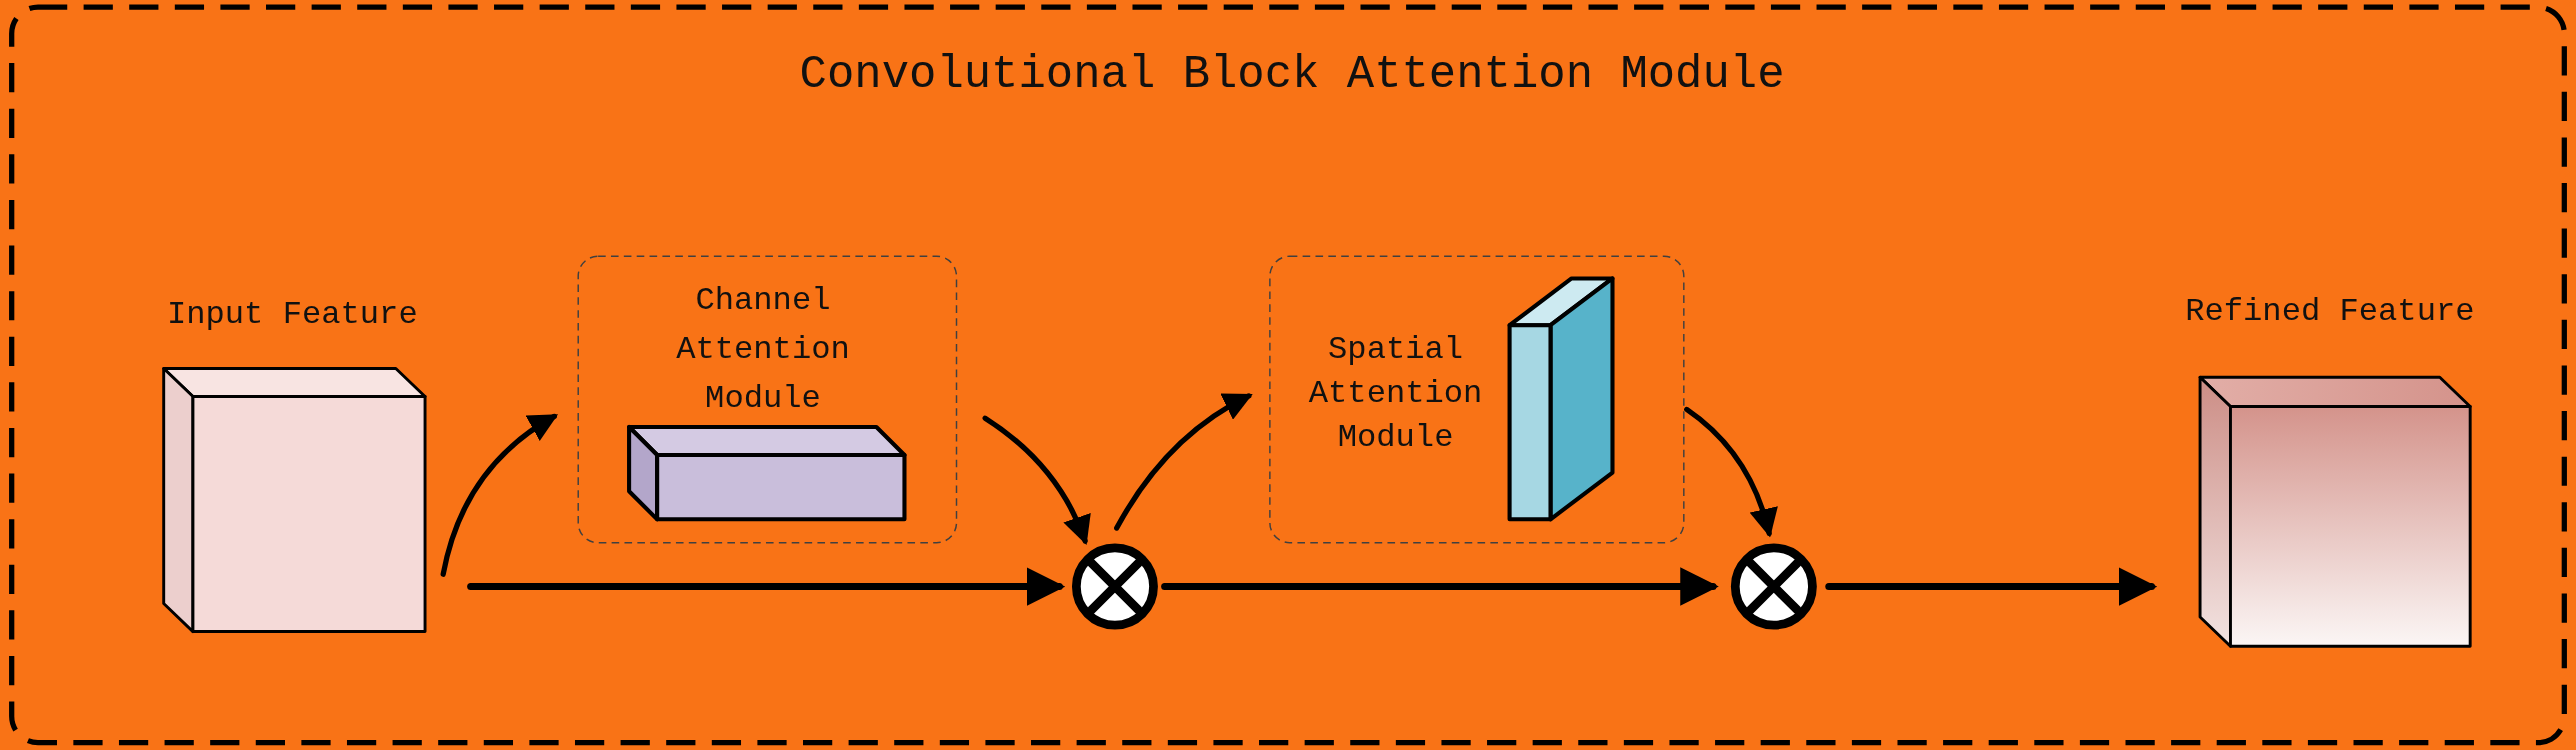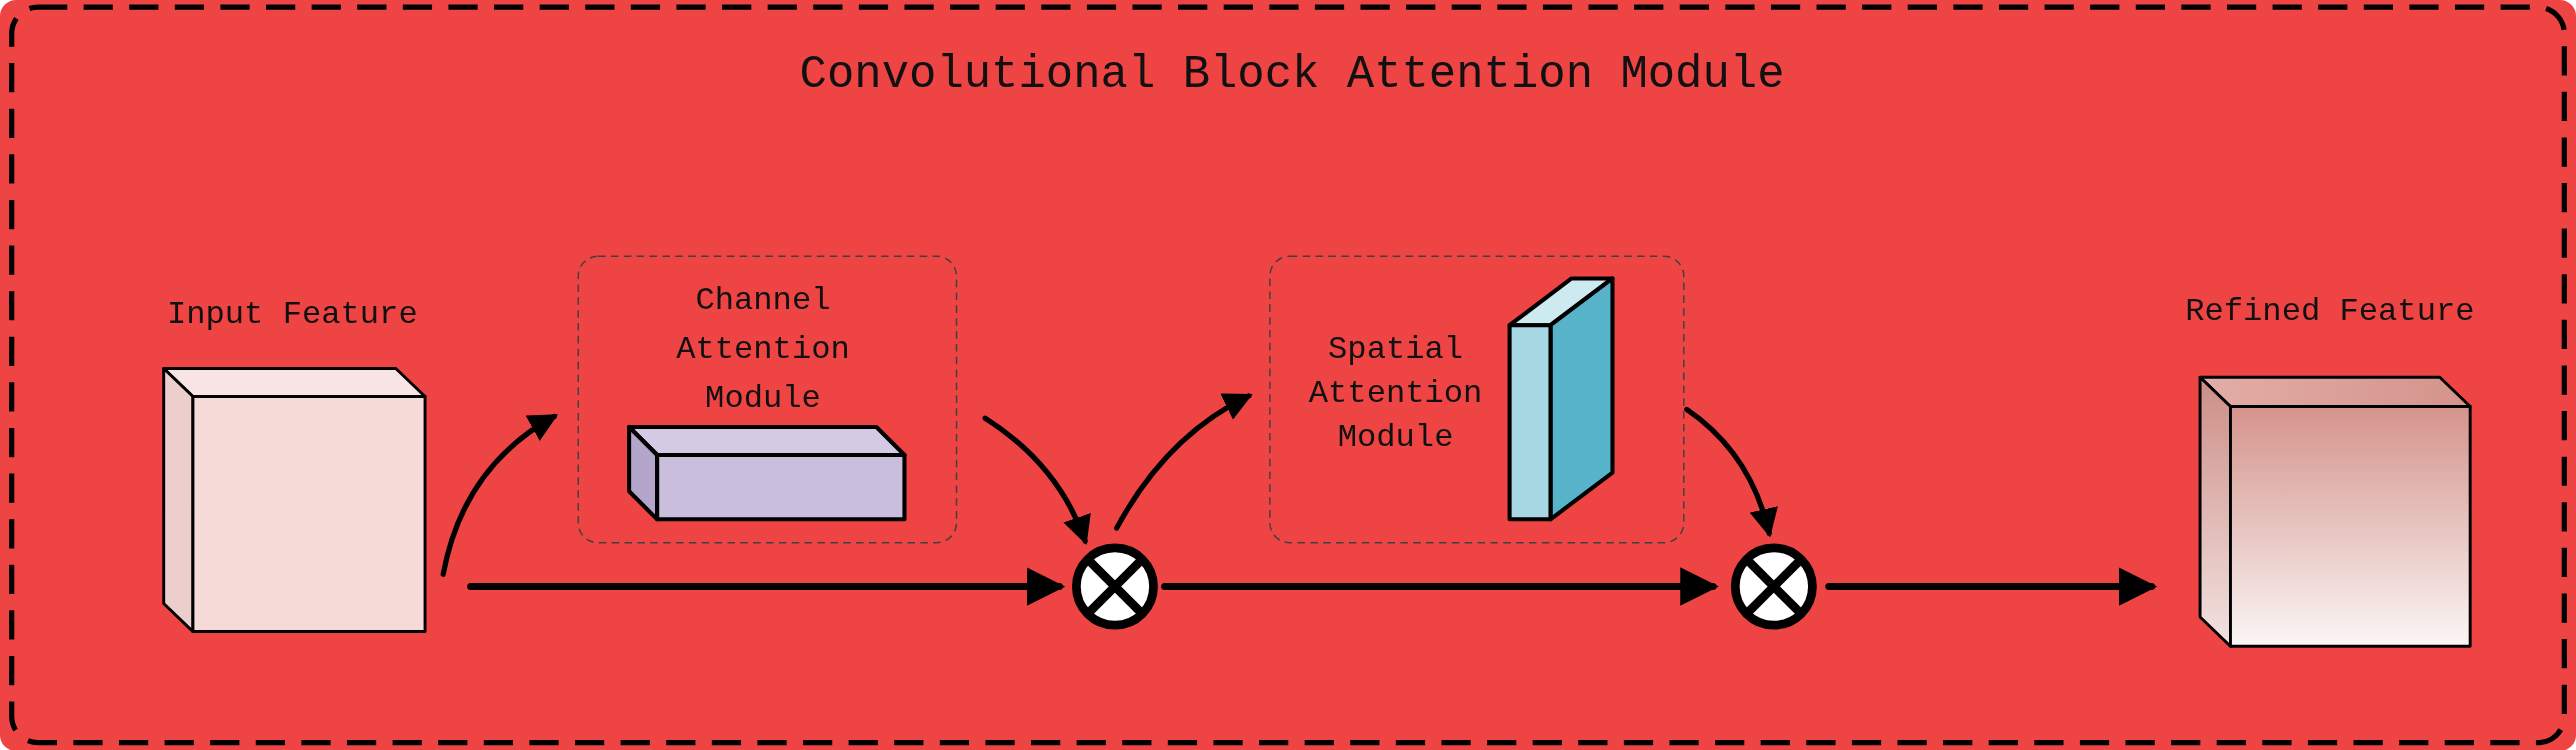--- a/index.html
+++ b/index.html
@@ -4,23 +4,22 @@
 <style>
   html, body {
     margin: 0;
     padding: 0;
     background: #ffffff;
   }
   .canvas {
     position: relative;
     width: 2576px;
     height: 751px;
-    background: #ef4444;
+    background: #f97316;
     overflow: hidden;
-    border-radius: 16px;
   }
   svg { display: block; }
   text {
     font-family: "Liberation Mono", "DejaVu Sans Mono", monospace;
     fill: #111111;
   }
   .title-text { font-size: 78px; }
   .label-text { font-size: 55px; }
   .module-text { font-size: 55px; }
 </style>

